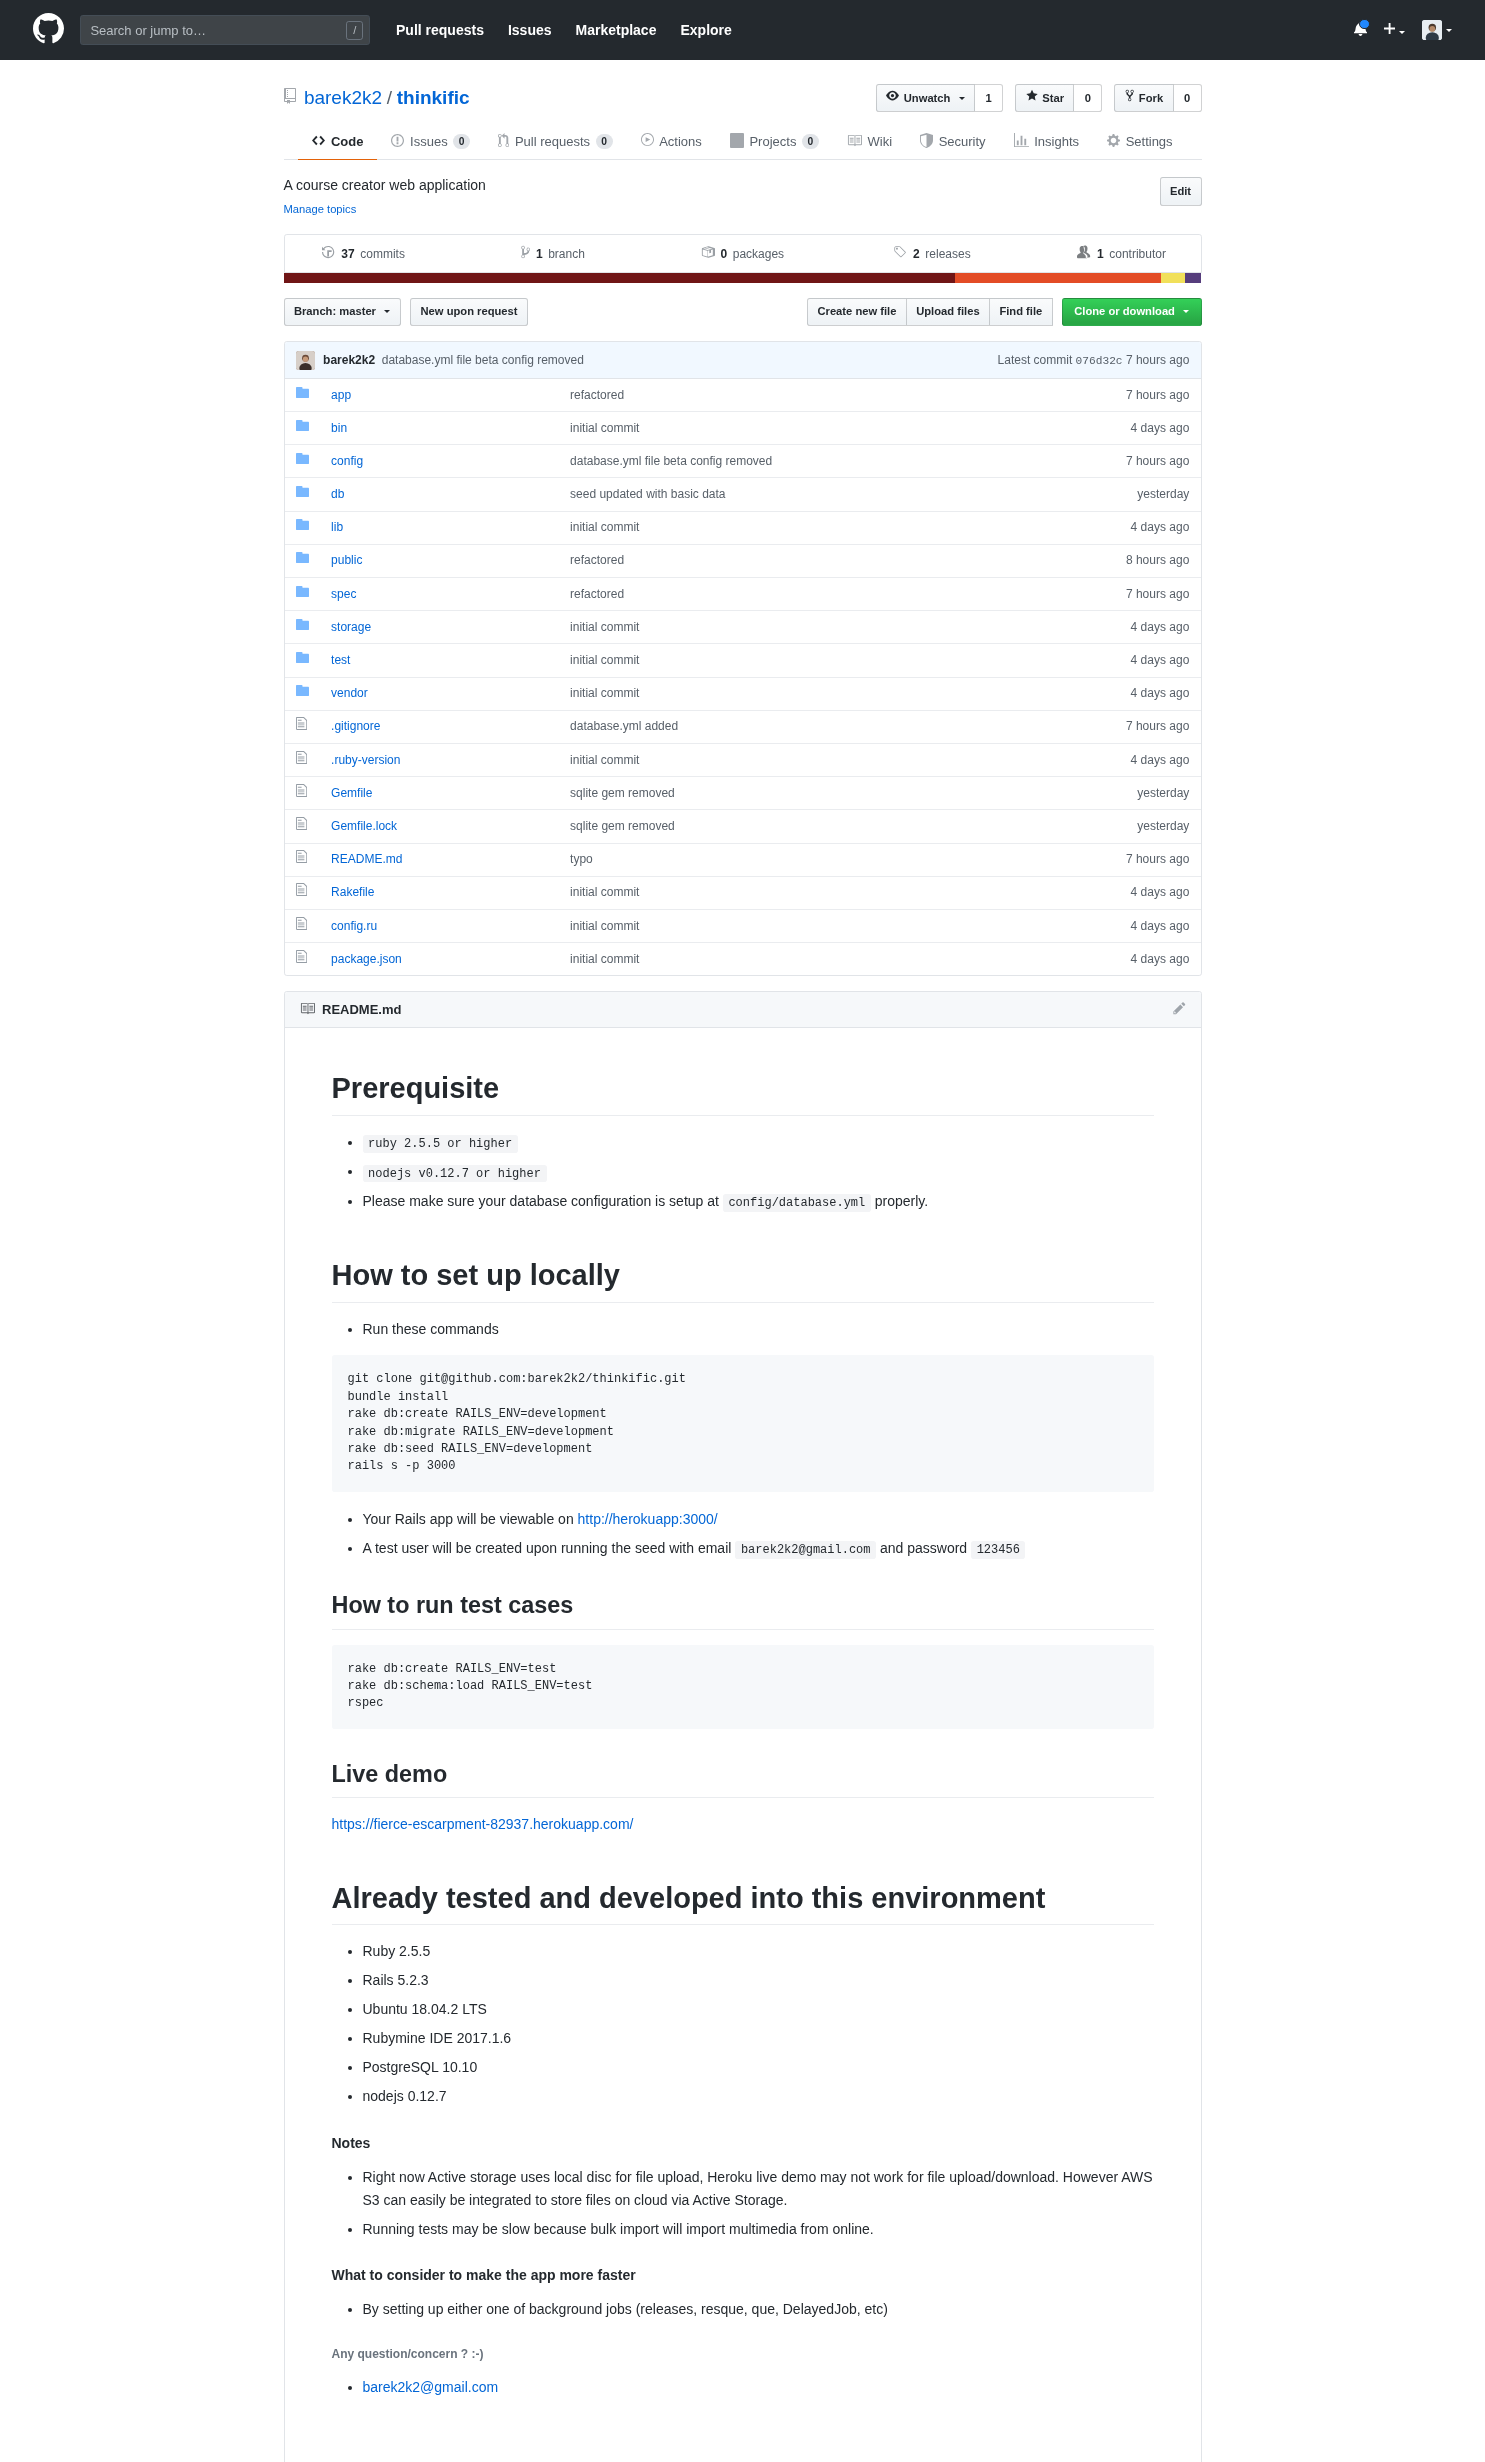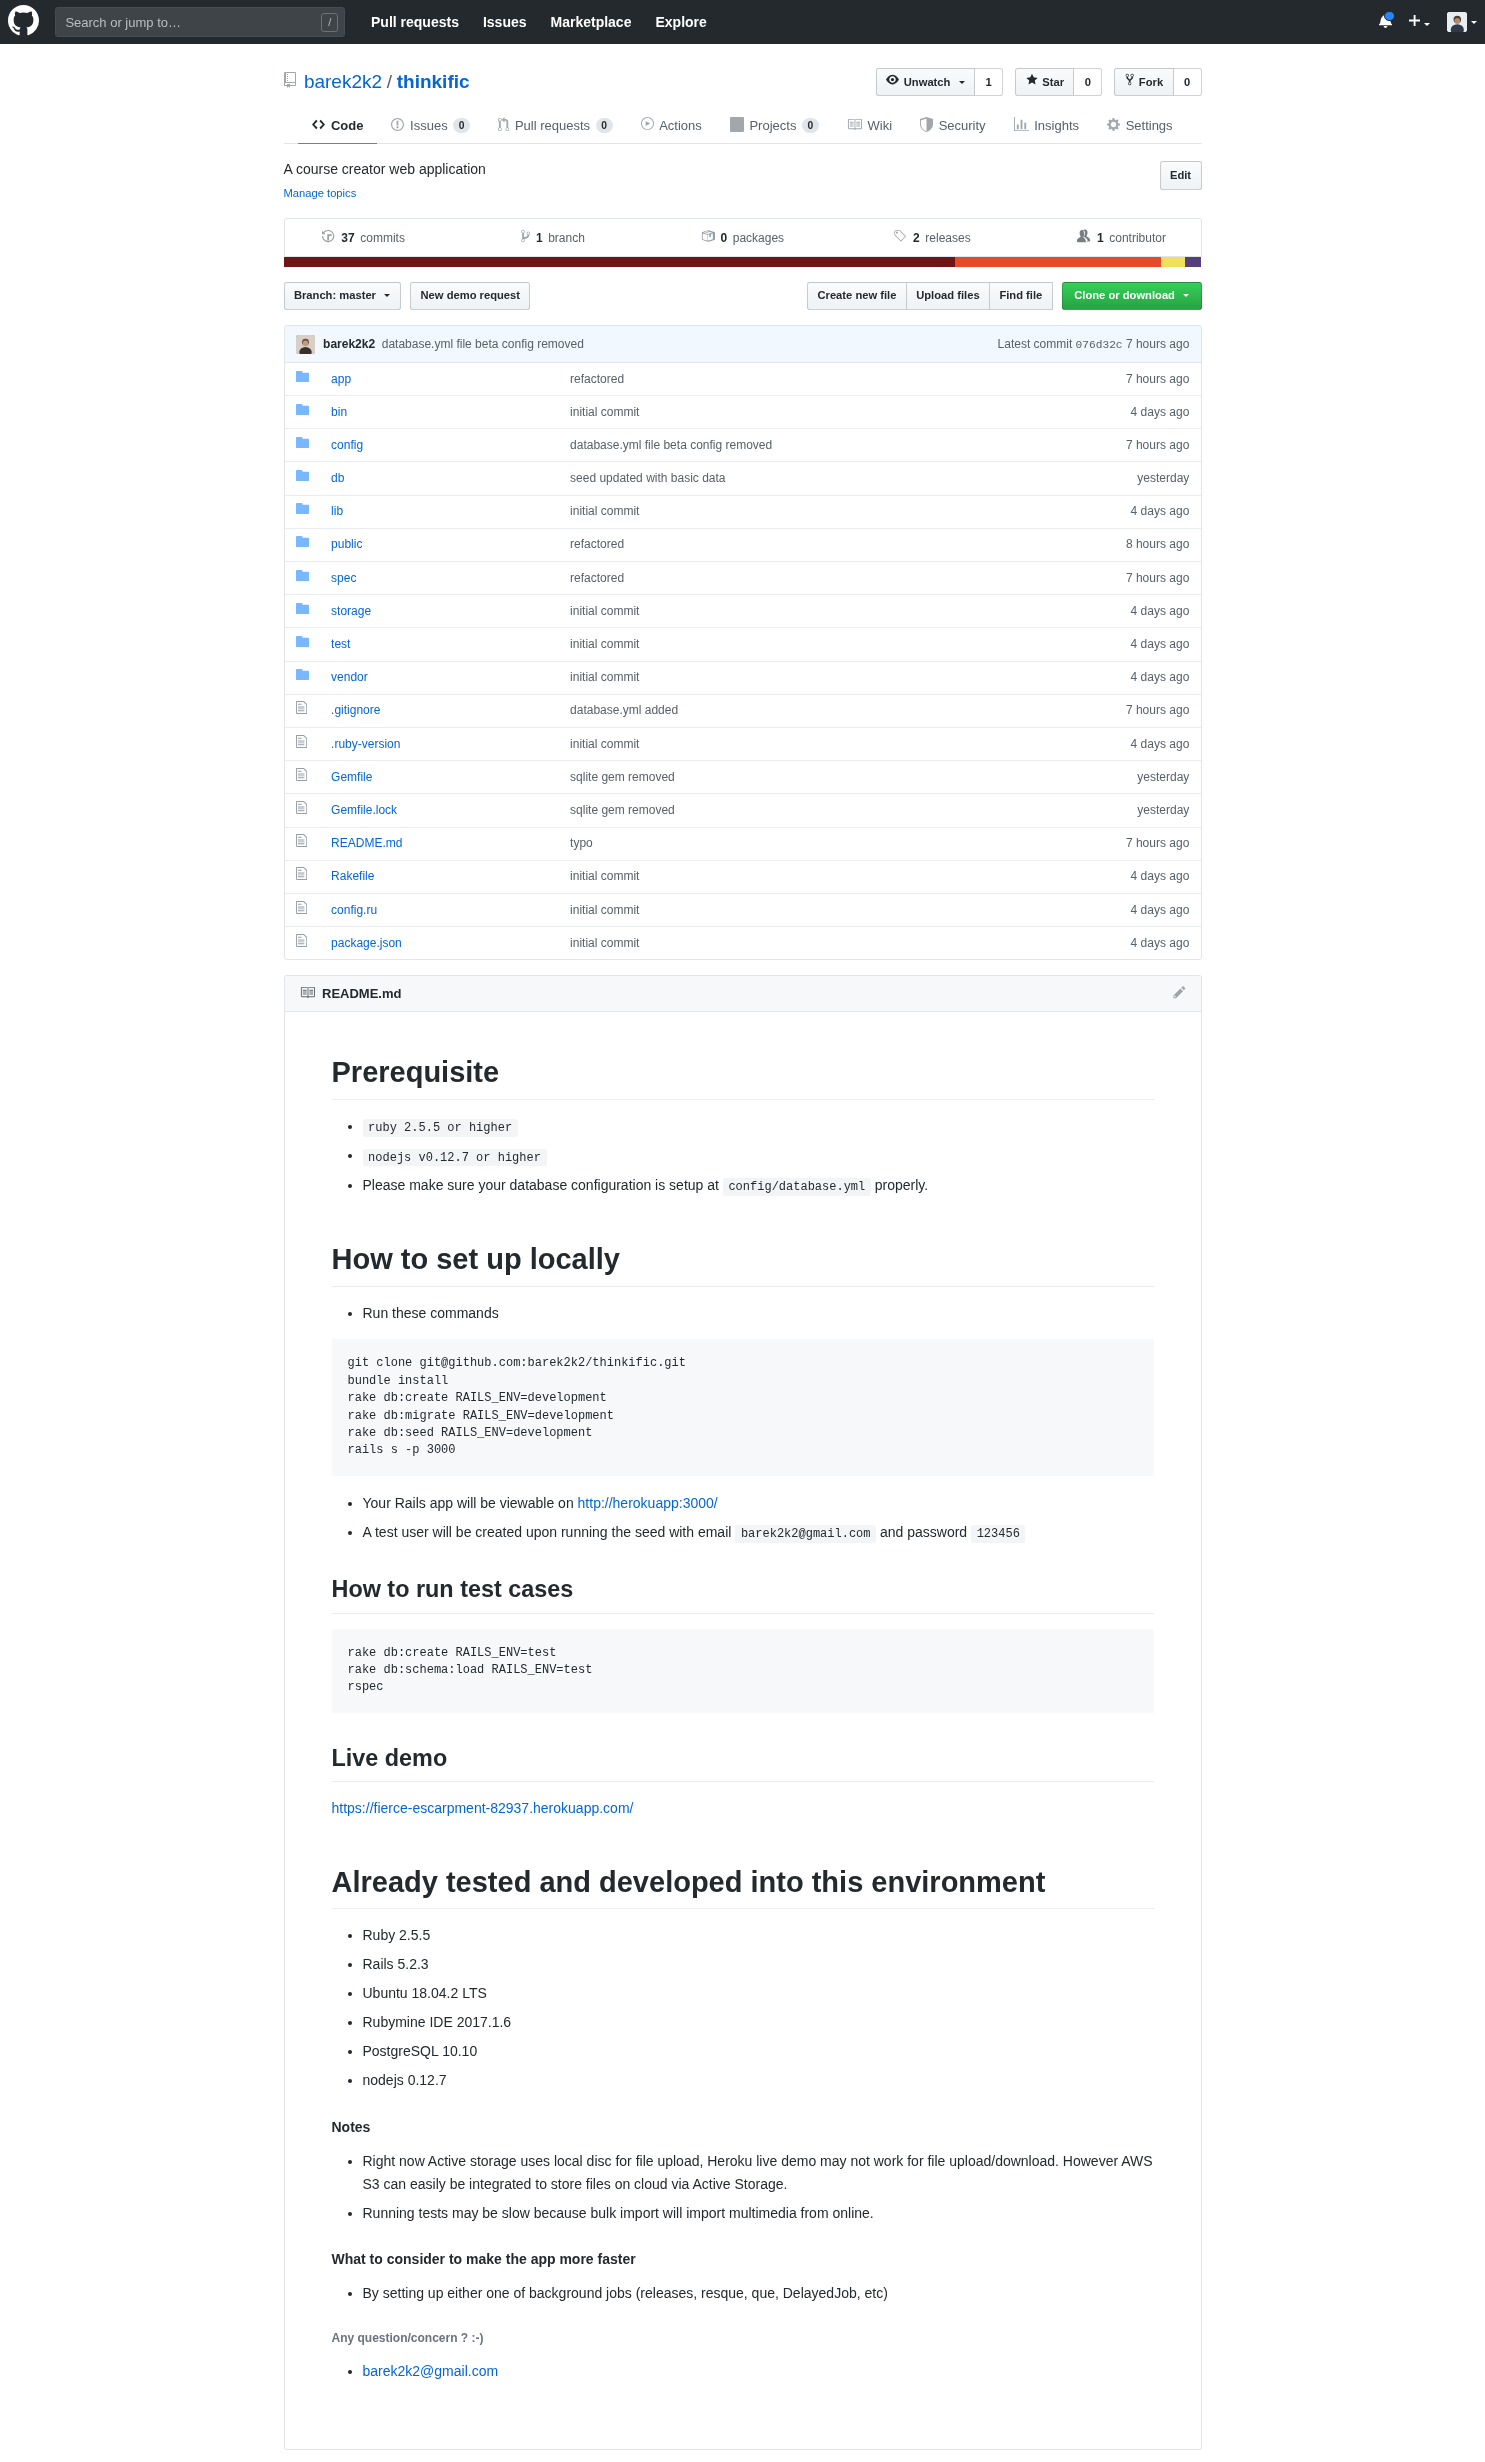--- a/index.html
+++ b/index.html
@@ -9,22 +9,22 @@
     background: #ffffff;
     font-family: "Liberation Sans", sans-serif;
     font-size: 13px;
     color: #24292e;
     -webkit-font-smoothing: antialiased;
   }
   a { color:#0366d6; text-decoration:none; }
 
   
   .gh-header {
-    background:#24292e; height:44px; display:flex; align-items:center;
-    padding: 0 8px; color:#fff;
+    background:#24292e; height:60px; display:flex; align-items:center;
+    padding: 0 33px; color:#fff;
   }
   .gh-logo { width:34px; height:34px; margin-right:13px; flex:none; }
   .search-wrap { position:relative; width:290px; margin-right:26px; }
   .search-input {
     width:100%; height:30px; background:#3f4448; border:0.9px solid #444d56;
     border-radius:2.8px; color:#fff; font-size:13px; padding:0 28px 0 9.4px;
     font-family:"Liberation Sans", sans-serif;
   }
   .search-input::placeholder { color:#b9bfc4; }
   .slash-badge {
@@ -399,21 +399,21 @@
     <span class="lang-seg" style="width:22.4%;background:#e34c26;"></span>
     <span class="lang-seg" style="width:2.6%;background:#f1e05a;"></span>
     <span class="lang-seg" style="width:1.8%;background:#563d7c;"></span>
   </div>
 
   <div class="toolbar">
     <button class="btn">
       <span>Branch: master</span>
       <i class="caret"></i>
     </button>
-    <button class="btn">New demo request</button>
+    <button class="btn">New upon request</button>
     <div class="toolbar-right">
       <button class="btn">Create new file</button>
       <button class="btn">Upload files</button>
       <button class="btn">Find file</button>
       <button class="btn btn-green">
         <span>Clone or download</span>
         <i class="caret"></i>
       </button>
     </div>
   </div>

